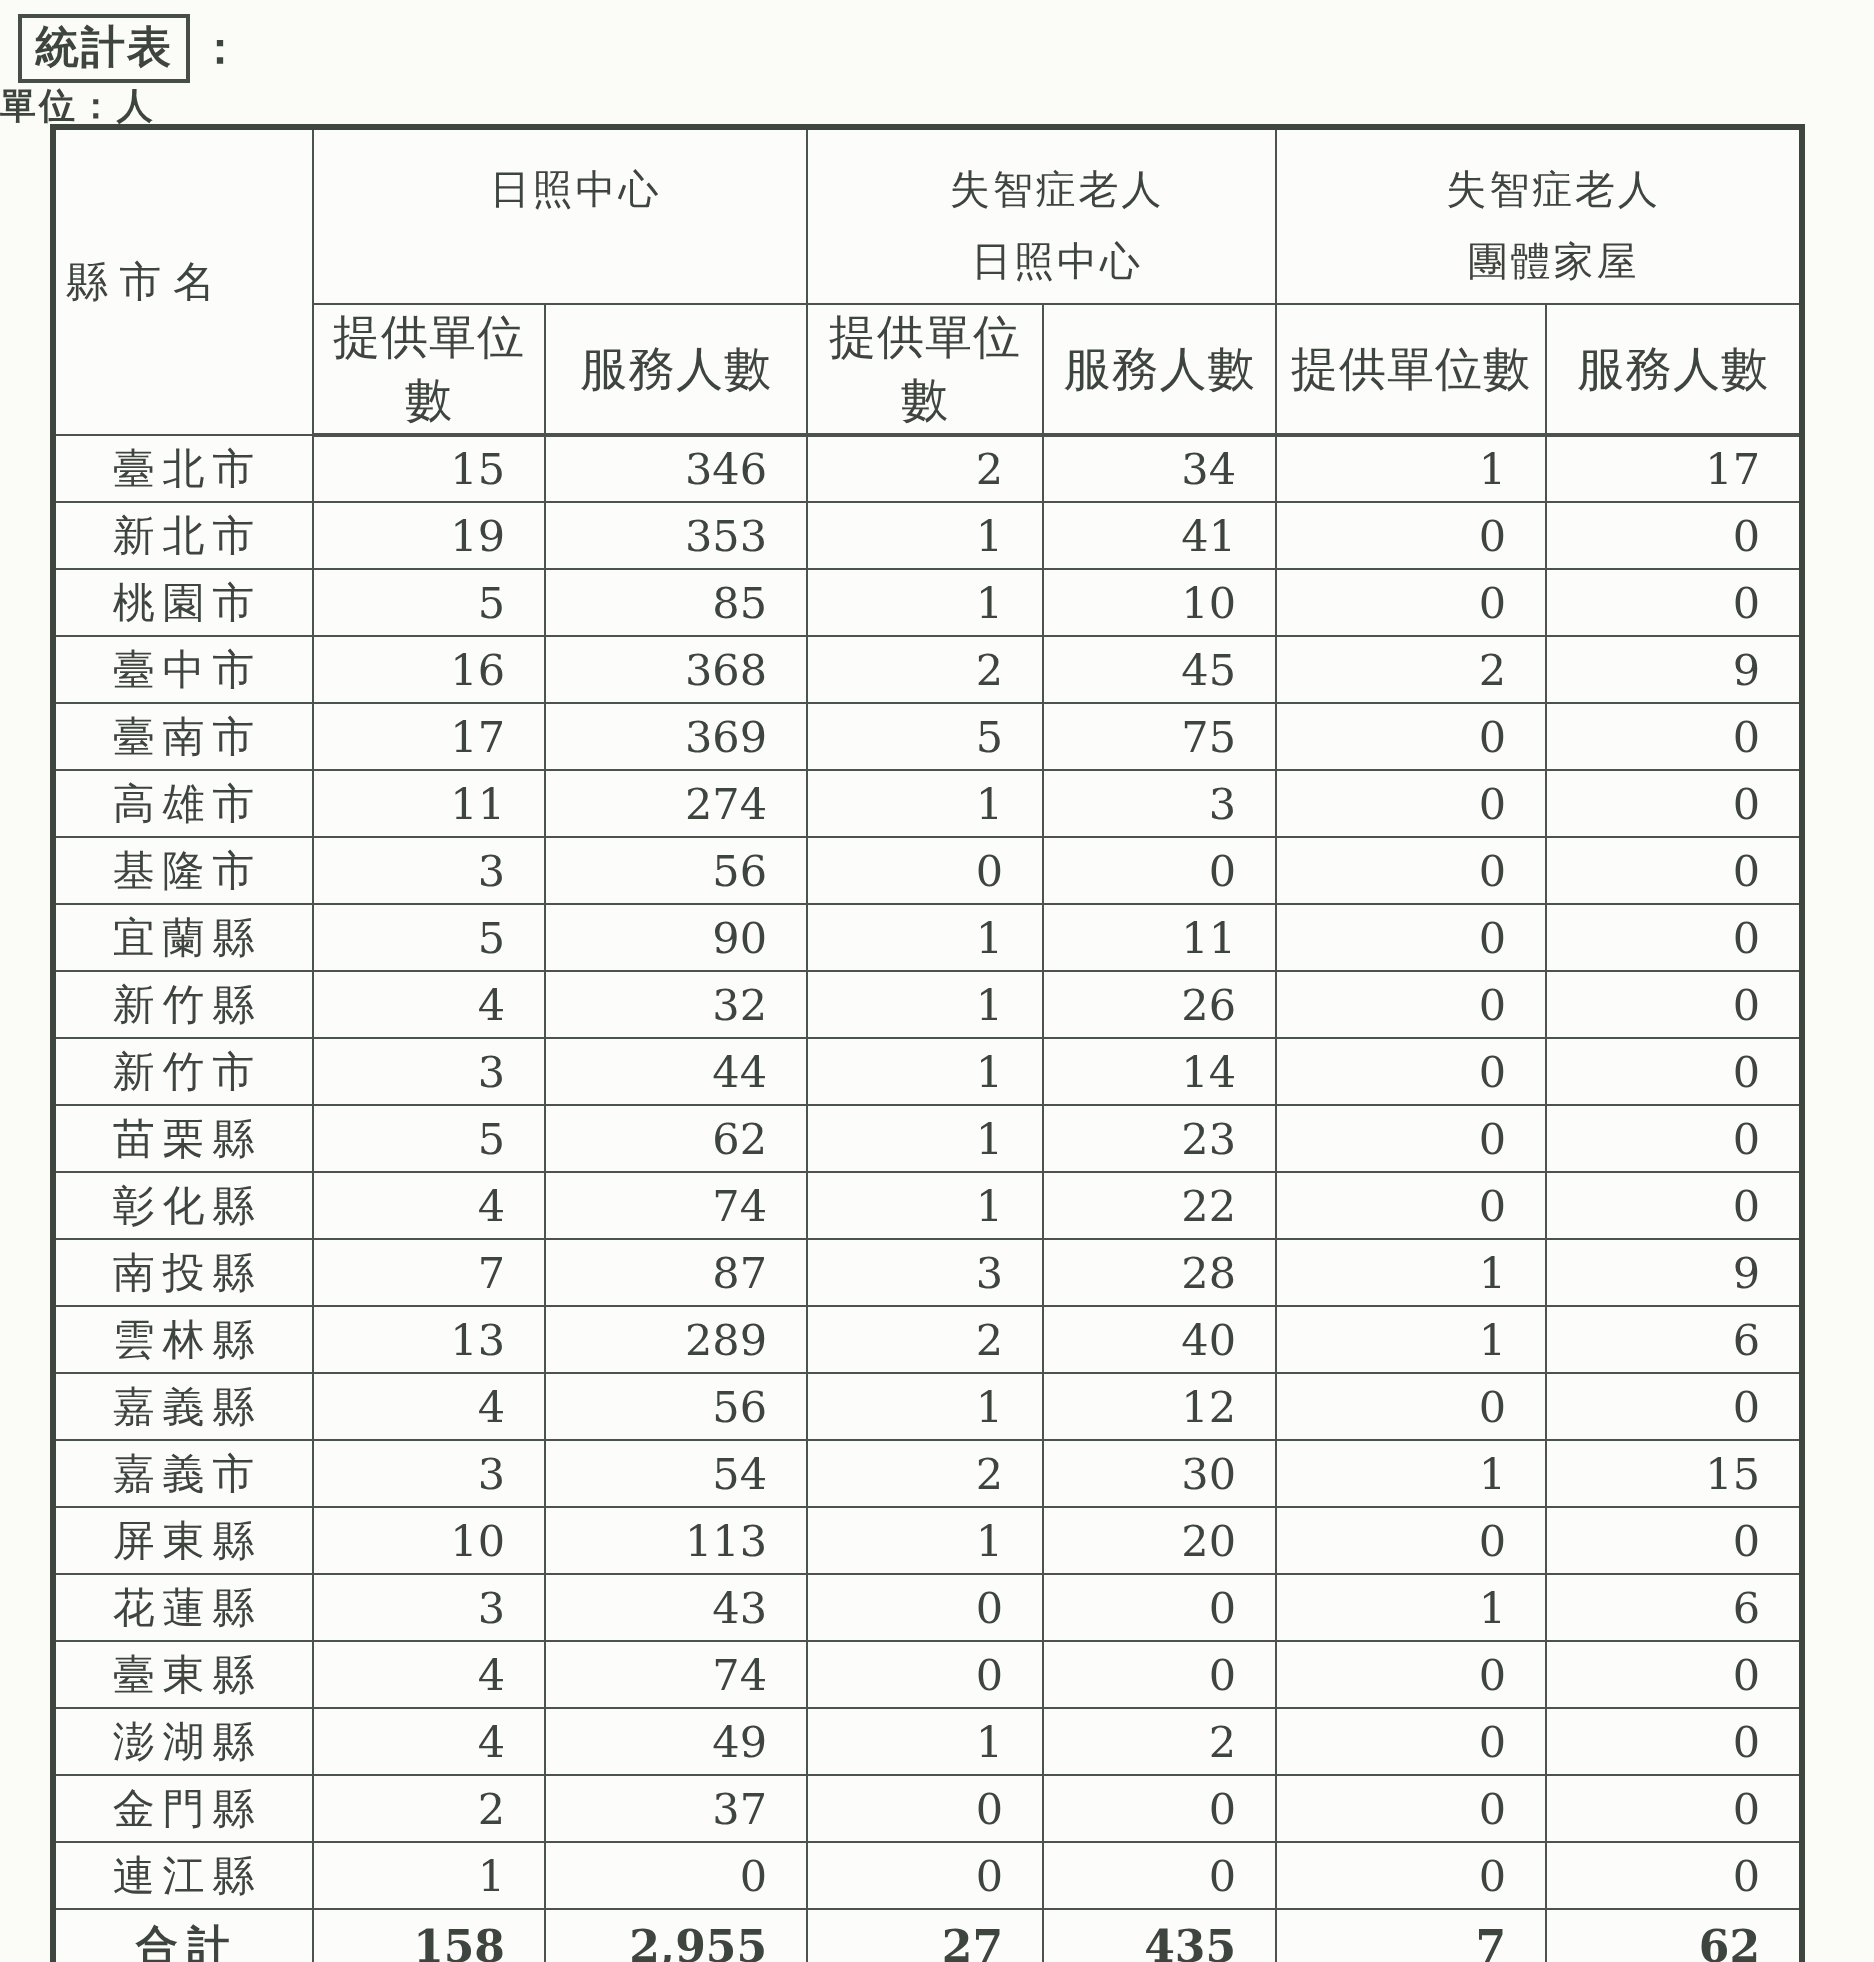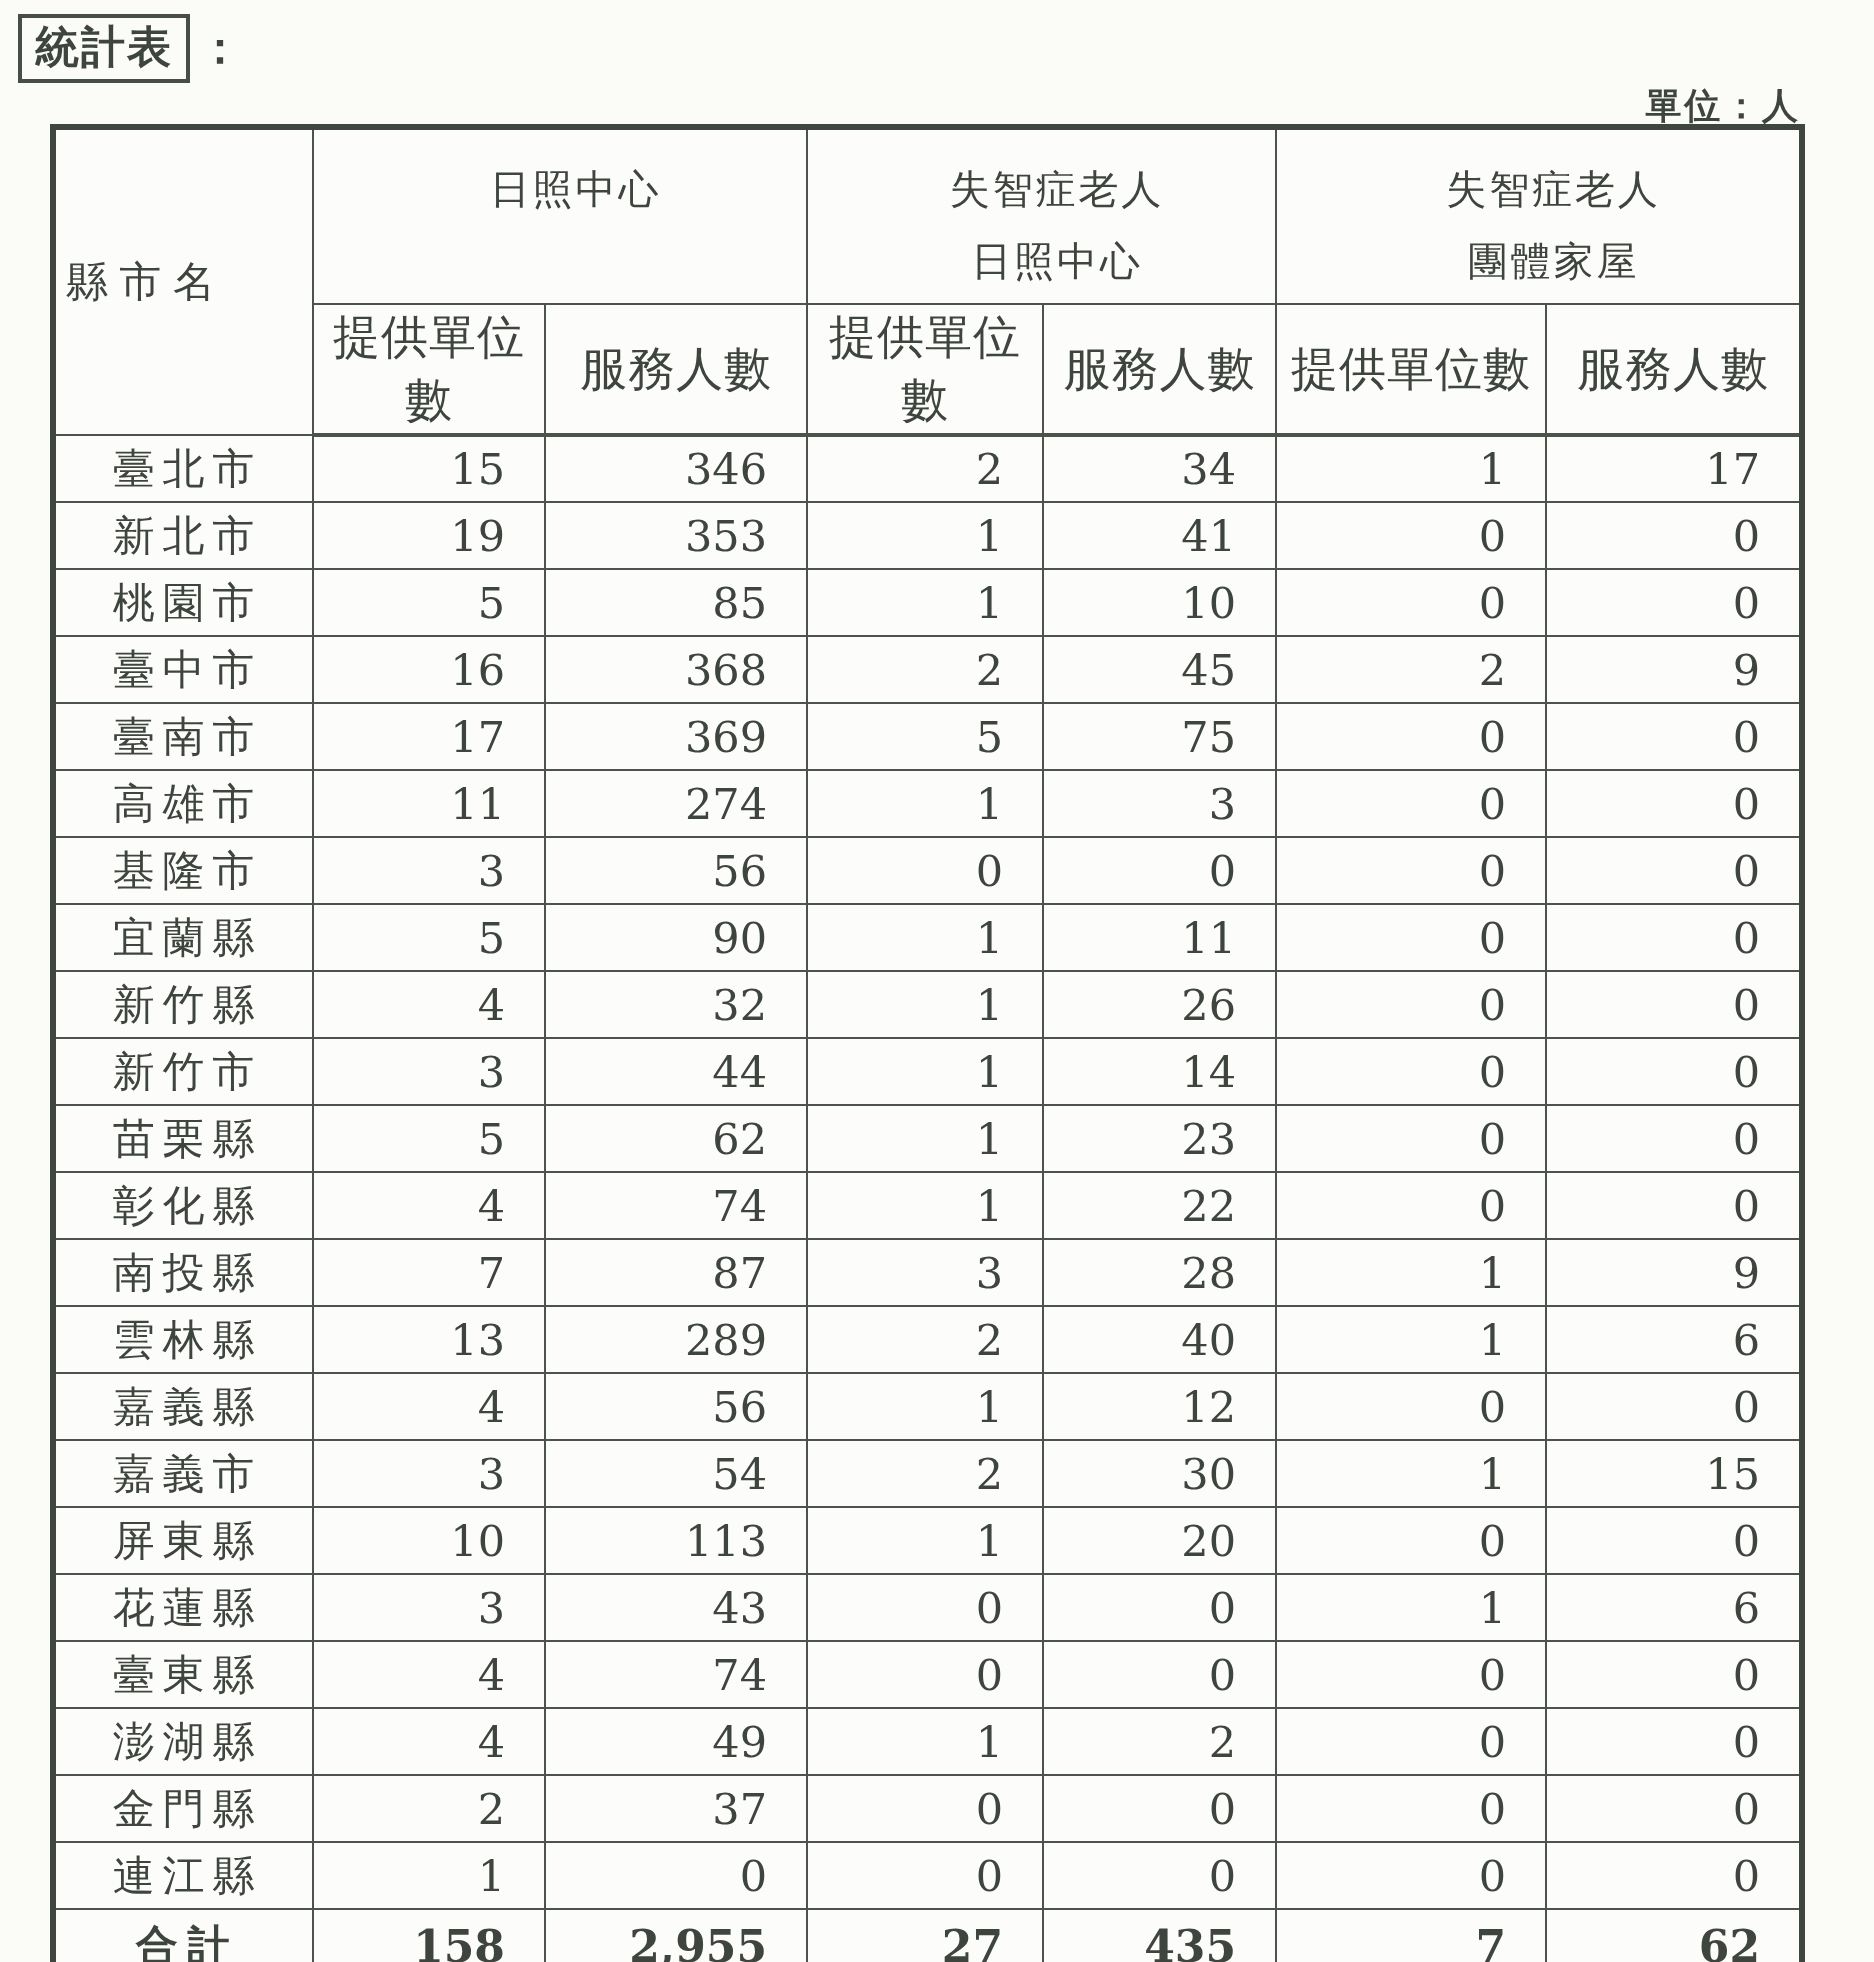--- a/index.html
+++ b/index.html
@@ -32,21 +32,21 @@
     padding: 7.8px 13.6px 9.7px 13.6px;
     margin-right: 5.8px;
     line-height: 1;
   }
   .title-sep { margin: 0 1.9px; }
   .unit-note {
     position: absolute;
     top: 82px;
     left: 0;
     width: 1801px;
-    text-align: right;
+    text-align: left;
     font-size: 36px;
     font-weight: 700;
     letter-spacing: 2.9px;
   }
   table.stats {
     position: absolute;
     left: 50px;
     top: 124px;
     width: 1749px;
     border-collapse: collapse;

